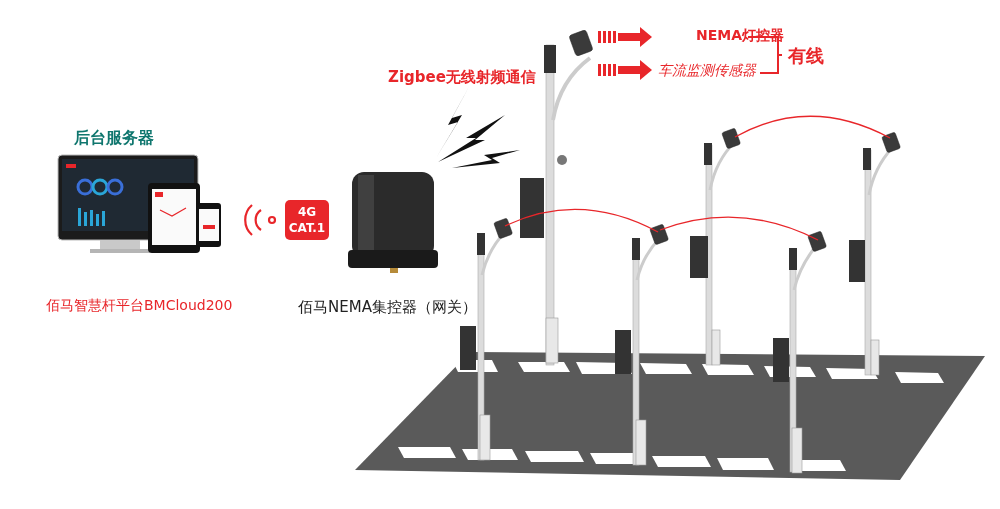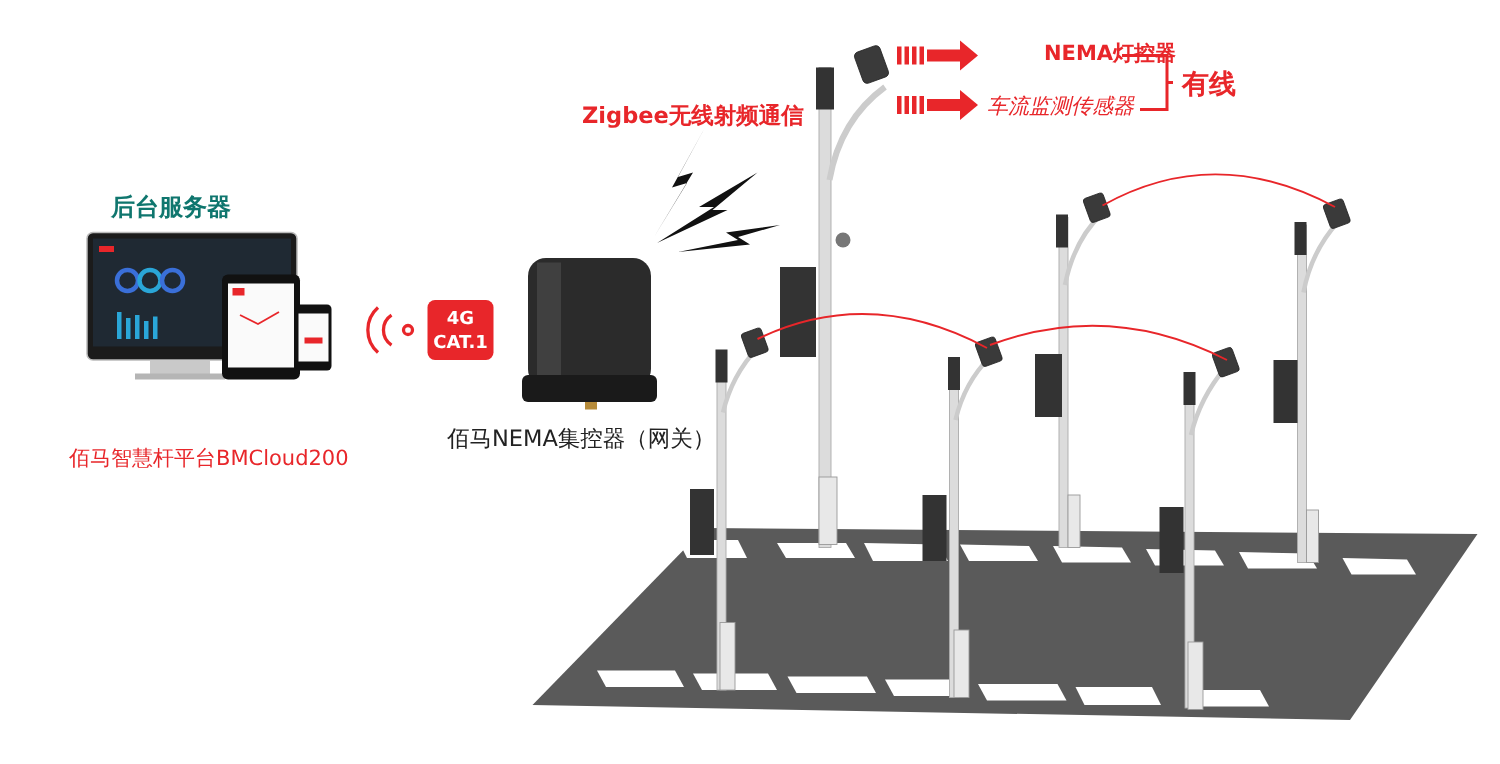--- a/index.html
+++ b/index.html
@@ -155,19 +155,19 @@
 </svg>
 
 <div class="abs label-dark" style="left:74px;top:128px;font-size:16px;">后台服务器</div>
 <div class="abs" style="left:46px;top:262px;font-size:14px;color:#e8262a;margin-top:35px;">佰马智慧杆平台BMCloud200</div>
 
 <div class="abs" style="left:285px;top:200px;width:44px;height:40px;background:#e8262a;border-radius:5px;color:#fff;font-weight:bold;font-size:12px;text-align:center;line-height:16px;padding-top:4px;box-sizing:border-box;">
   <div>4G</div>
   <div>CAT.1</div>
 </div>
 
-<div class="abs" style="left:298px;top:283px;font-size:15px;color:#222;">佰马NEMA集控器（网关）</div>
+<div class="abs" style="left:298px;top:298px;font-size:15px;color:#222;">佰马NEMA集控器（网关）</div>
 
 <div class="abs label-red" style="left:388px;top:68px;font-size:15px;">Zigbee无线射频通信</div>
 
 <div class="abs" style="left:696px;top:27px;font-size:14px;color:#e8262a;font-weight:bold;">NEMA灯控器</div>
 <div class="abs" style="left:658px;top:62px;font-size:14px;color:#e8262a;font-style:italic;">车流监测传感器</div>
 <div class="abs label-red" style="left:788px;top:44px;font-size:18px;">有线</div>
 
 </body></html>

